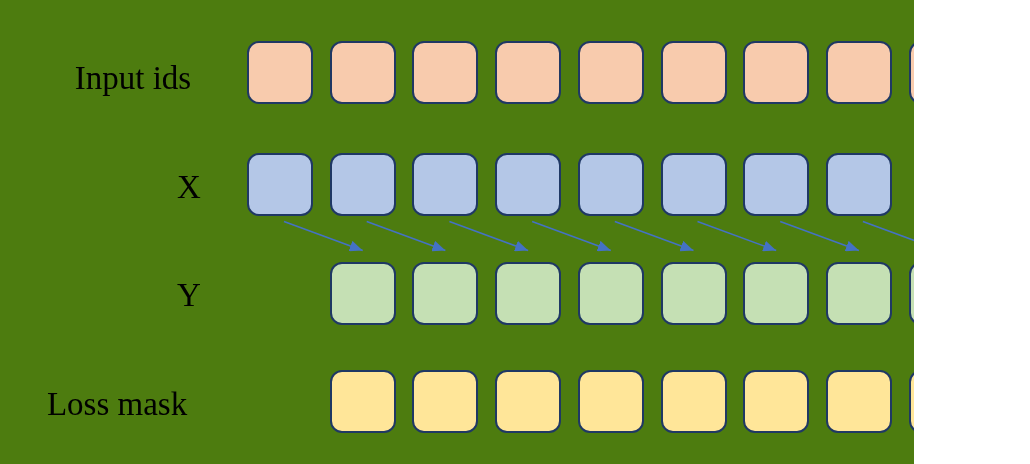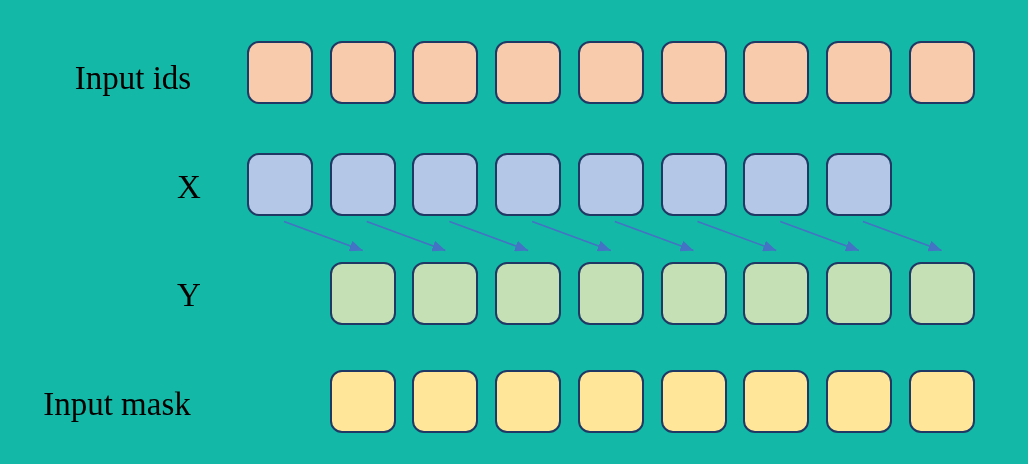--- a/index.html
+++ b/index.html
@@ -2,23 +2,23 @@
 <html><head>
 <meta charset="utf-8">
 <style>
   html, body {
     margin: 0;
     padding: 0;
     background: #ffffff;
   }
   .canvas {
     position: relative;
-    width: 1028px;
+    width: 914px;
     height: 464px;
-    background: #14b8a6;
+    background: #4d7c0f;
     overflow: hidden;
     font-family: "Liberation Serif", serif;
   }
   .arrows {
     position: absolute;
     left: 0;
     top: 0;
     width: 1030px;
     height: 464px;
     pointer-events: none;
@@ -63,21 +63,21 @@
         <line x1="614.8" y1="221.5" x2="693.5" y2="250.5" stroke="#4472C4" stroke-width="1.6" marker-end="url(#ah)"></line>
         <line x1="697.5" y1="221.5" x2="776.2" y2="250.5" stroke="#4472C4" stroke-width="1.6" marker-end="url(#ah)"></line>
         <line x1="780.2" y1="221.5" x2="858.9000000000001" y2="250.5" stroke="#4472C4" stroke-width="1.6" marker-end="url(#ah)"></line>
         <line x1="862.9" y1="221.5" x2="941.6" y2="250.5" stroke="#4472C4" stroke-width="1.6" marker-end="url(#ah)"></line>
       </g>
   </svg>
 
   <div class="row-label" id="label-input-ids">Input ids</div>
   <div class="row-label" id="label-x">X</div>
   <div class="row-label" id="label-y">Y</div>
-  <div class="row-label" id="label-loss-mask">Input mask</div>
+  <div class="row-label" id="label-loss-mask">Loss mask</div>
 
   <div id="squares-layer">
       <div class="token-square" style="left: 247px; top: 41px; background: rgb(248, 203, 173); border-color: rgb(31, 56, 100);"></div>
       <div class="token-square" style="left: 329.7px; top: 41px; background: rgb(248, 203, 173); border-color: rgb(31, 56, 100);"></div>
       <div class="token-square" style="left: 412.4px; top: 41px; background: rgb(248, 203, 173); border-color: rgb(31, 56, 100);"></div>
       <div class="token-square" style="left: 495.1px; top: 41px; background: rgb(248, 203, 173); border-color: rgb(31, 56, 100);"></div>
       <div class="token-square" style="left: 577.8px; top: 41px; background: rgb(248, 203, 173); border-color: rgb(31, 56, 100);"></div>
       <div class="token-square" style="left: 660.5px; top: 41px; background: rgb(248, 203, 173); border-color: rgb(31, 56, 100);"></div>
       <div class="token-square" style="left: 743.2px; top: 41px; background: rgb(248, 203, 173); border-color: rgb(31, 56, 100);"></div>
       <div class="token-square" style="left: 825.9px; top: 41px; background: rgb(248, 203, 173); border-color: rgb(31, 56, 100);"></div>

